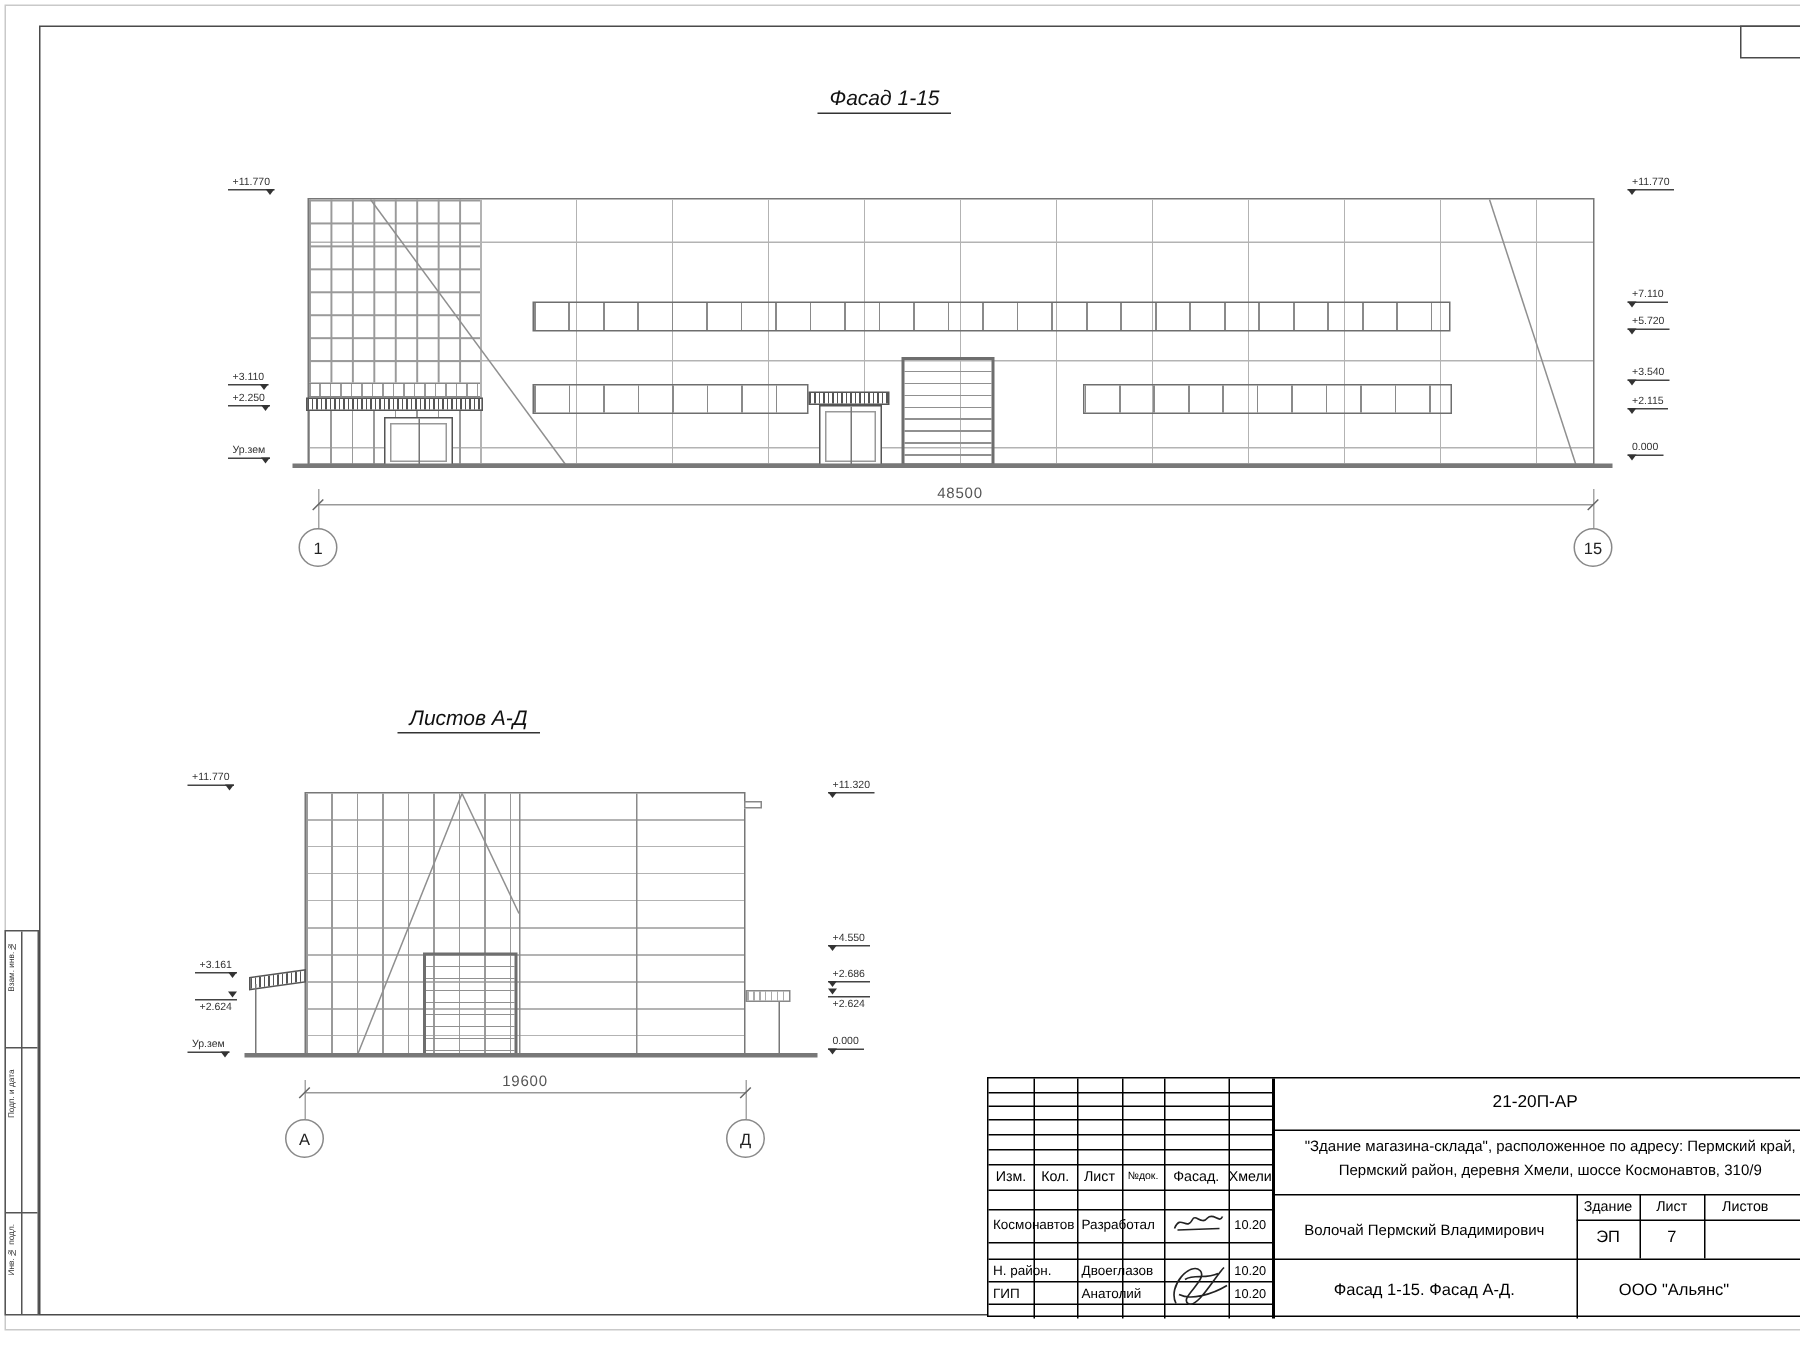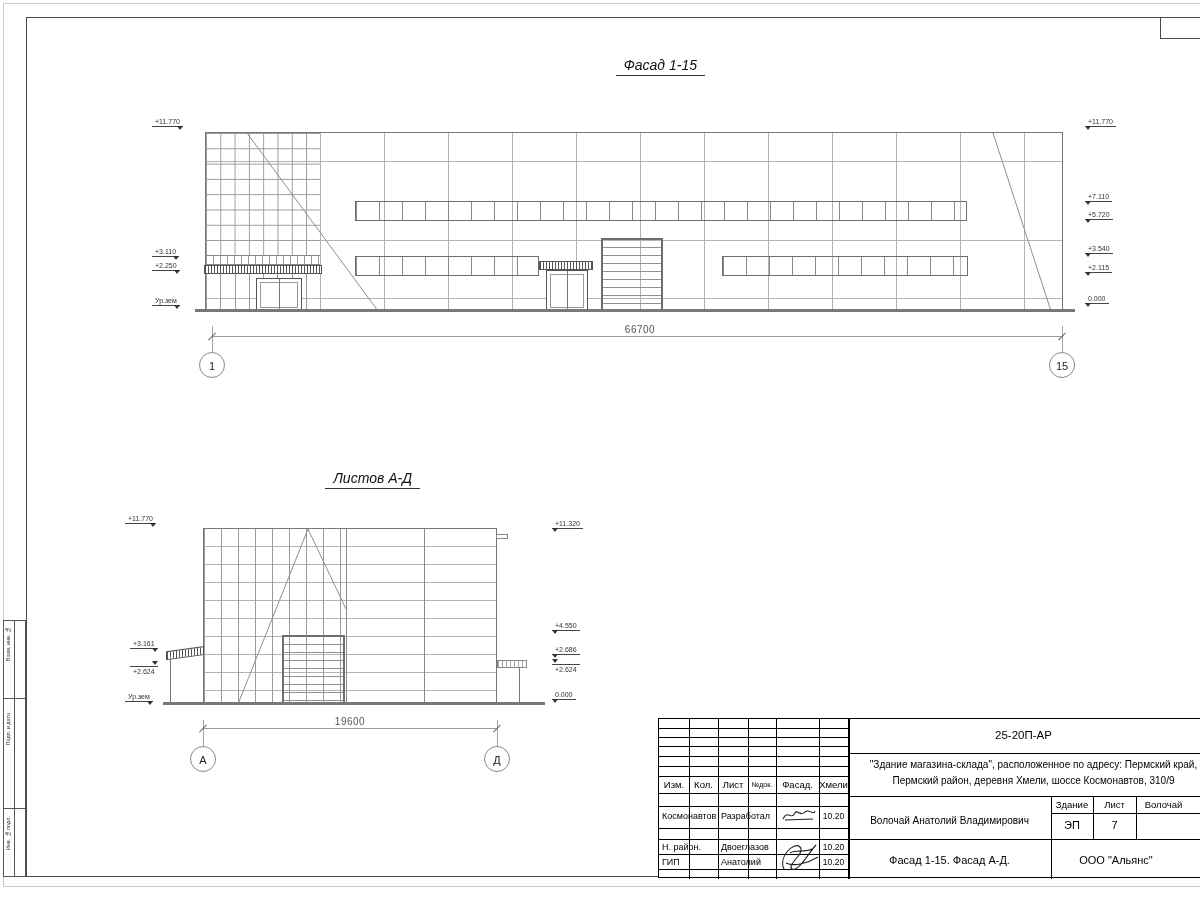--- a/index.html
+++ b/index.html
@@ -9,21 +9,21 @@
   
   .outer-border{position:absolute;left:3px;top:3px;width:1210px;height:882px;border:1px solid #c9c9c9;}
   .frame{position:absolute;left:26px;top:17px;width:1240px;height:860px;border:1.5px solid #4a4a4a;box-sizing:border-box;}
   .format-box{position:absolute;left:1160px;top:17px;width:95px;height:22px;border:1px solid #4a4a4a;box-sizing:border-box;}
   
   .sstamp{position:absolute;left:3px;top:620px;width:23px;height:257px;border:1px solid #555;box-sizing:border-box;}
   .sstamp .vdiv{position:absolute;left:10px;top:0;bottom:0;width:1px;background:#555;}
   .sstamp .hdiv{position:absolute;left:0;right:0;height:1px;background:#555;}
   .rot{position:absolute;writing-mode:vertical-rl;transform:rotate(180deg);font-size:5.5px;color:#333;left:1px;white-space:nowrap;}
   
-  .ftitle{position:absolute;font-style:italic;font-size:14px;color:#111;text-align:right;}
+  .ftitle{position:absolute;font-style:italic;font-size:14px;color:#111;text-align:left;}
   .ftitle span{border-bottom:1px solid #333;padding:0 8px 2px;}
   
   .bld{position:absolute;border:1px solid #777;box-sizing:border-box;background:#fff;}
   .hline{position:absolute;height:1px;background:#b3b3b3;}
   .vline{position:absolute;width:1px;background:#9a9a9a;}
   .wband{position:absolute;border:1px solid #6e6e6e;box-sizing:border-box;
          background:repeating-linear-gradient(90deg,#8a8a8a 0 1px,transparent 1px 23px);}
   .hatch{position:absolute;border:1px solid #555;box-sizing:border-box;
          background:repeating-linear-gradient(90deg,#555 0 1px,#fff 1px 3px);}
   .gate{position:absolute;border:2px solid #6e6e6e;box-sizing:border-box;
@@ -110,21 +110,21 @@
     <line x1="787" y1="0" x2="845" y2="178" stroke="#8f8f8f" stroke-width="1"></line>
   </svg>
 </div>
 <div class="ground" style="left:195px;top:309px;width:880px"></div>
 
 <div class="ext" style="left:212px;top:326px;height:26px"></div>
 <div class="ext" style="left:1062px;top:326px;height:26px"></div>
 <div class="dimline" style="left:212px;top:336px;width:850px"></div>
 <div class="tick" style="left:207px;top:336px"></div>
 <div class="tick" style="left:1057px;top:336px"></div>
-<div class="dimtxt" style="left:595px;top:324px;width:90px">66700</div>
+<div class="dimtxt" style="left:595px;top:324px;width:90px">48500</div>
 <div class="axis" style="left:199px;top:352px">1</div>
 <div class="axis" style="left:1049px;top:352px">15</div>
 
 <div class="mark ml" style="left:152px;top:118px"><span class="t">+11.770</span><span class="tri"></span></div>
 <div class="mark ml" style="left:152px;top:248px"><span class="t">+3.110</span><span class="tri"></span></div>
 <div class="mark ml" style="left:152px;top:262px"><span class="t">+2.250</span><span class="tri"></span></div>
 <div class="mark ml" style="left:152px;top:297px"><span class="t">Ур.зем</span><span class="tri"></span></div>
 
 <div class="mark mr" style="left:1085px;top:118px"><span class="t">+11.770</span><span class="tri"></span></div>
 <div class="mark mr" style="left:1085px;top:193px"><span class="t">+7.110</span><span class="tri"></span></div>
@@ -222,25 +222,25 @@
   <span class="tbt" style="left:62px;top:138px;font-size:9px">Анатолий</span>
   <span class="tbt c" style="left:160px;width:29px;top:138px;font-size:8.5px">10.20</span>
 
   <svg width="36" height="16" style="left:122px;top:88px">
     <path d="M2,12 C6,2 10,14 14,6 C16,2 20,10 24,5 C28,1 32,9 34,4 M4,13 L32,12" fill="none" stroke="#222" stroke-width="1.1"></path>
   </svg>
   <svg width="42" height="36" style="left:119px;top:118px">
     <path d="M6,32 C0,20 16,4 22,10 C28,16 8,28 14,32 C20,36 32,14 38,8 M8,26 C16,30 30,26 40,20 M12,16 C18,12 26,16 34,12" fill="none" stroke="#222" stroke-width="1.1"></path>
   </svg>
 
-  <span class="tbt c" style="left:189px;width:351px;top:10px;font-size:11.5px">25-20П-АР</span>
+  <span class="tbt c" style="left:189px;width:351px;top:10px;font-size:11.5px">21-20П-АР</span>
   <span class="tbt c" style="left:189px;width:371px;top:40px;font-size:10px">"Здание магазина-склада", расположенное по адресу: Пермский край,</span>
   <span class="tbt c" style="left:189px;width:371px;top:56px;font-size:10px">Пермский район, деревня Хмели, шоссе Космонавтов, 310/9</span>
-  <span class="tbt c" style="left:189px;width:203px;top:96px;font-size:10px">Волочай Анатолий Владимирович</span>
+  <span class="tbt c" style="left:189px;width:203px;top:96px;font-size:10px">Волочай Пермский Владимирович</span>
   <span class="tbt c" style="left:189px;width:203px;top:135px;font-size:11px">Фасад 1-15. Фасад А-Д.</span>
   <span class="tbt c" style="left:392px;width:42px;top:80px;font-size:9.5px">Здание</span>
   <span class="tbt c" style="left:434px;width:43px;top:80px;font-size:9.5px">Лист</span>
-  <span class="tbt c" style="left:477px;width:55px;top:80px;font-size:9.5px">Волочай</span>
+  <span class="tbt c" style="left:477px;width:55px;top:80px;font-size:9.5px">Листов</span>
   <span class="tbt c" style="left:392px;width:42px;top:100px;font-size:11px">ЭП</span>
   <span class="tbt c" style="left:434px;width:43px;top:100px;font-size:11px">7</span>
   <span class="tbt c" style="left:477px;width:55px;top:100px;font-size:11px"></span>
   <span class="tbt c" style="left:392px;width:130px;top:135px;font-size:11px">ООО "Альянс"</span>
 </div>
 
 </body></html>

